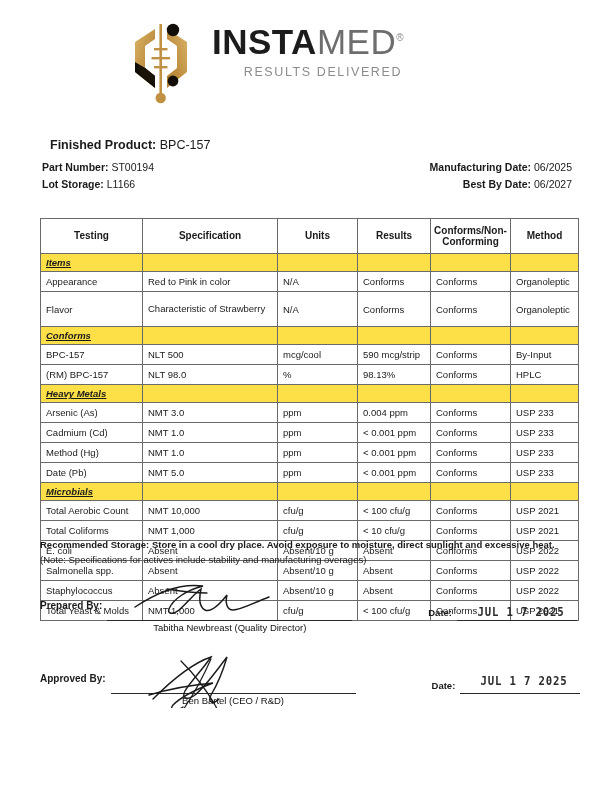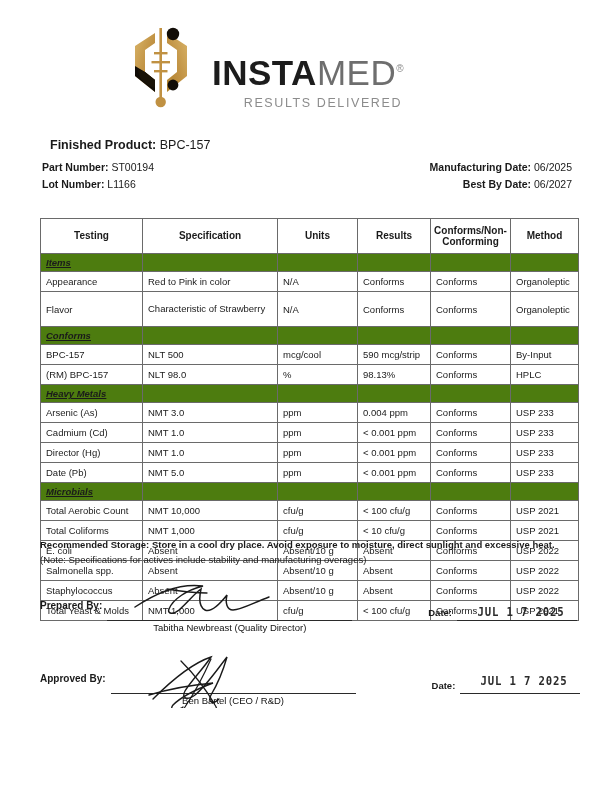--- a/index.html
+++ b/index.html
@@ -17,21 +17,21 @@
   }
 
   
   .logo-band {
     position: absolute;
     top: 18px;
     left: 0;
     width: 528px;
     height: 92px;
     display: flex;
-    align-items: flex-end;
+    align-items: flex-start;
     justify-content: center;
   }
   .logo-mark {
     width: 74px;
     height: 88px;
     position: relative;
     flex: 0 0 auto;
   }
   .logo-words {
     margin-left: 14px;
@@ -114,21 +114,21 @@
     line-height: 1.15;
     vertical-align: middle;
   }
   .coa-table td {
     height: 17px;
     padding: 1px 5px;
     vertical-align: middle;
     white-space: nowrap;
   }
   tr.section-row td {
-    background: #4d7c0f;
+    background: #fde047;
     height: 15px;
   }
   tr.section-row .section-label {
     font-weight: bold;
     font-style: italic;
     text-decoration: underline;
     font-size: 9.5px;
   }
   td.two-line {
     white-space: normal;
@@ -288,21 +288,21 @@
       <span class="lbl">Part Number:</span>
       <span>ST00194</span>
     </div>
     <div class="info-right">
       <span class="lbl">Manufacturing Date:</span>
       <span>06/2025</span>
     </div>
   </div>
   <div class="info-row">
     <div class="info-left">
-      <span class="lbl">Lot Number:</span>
+      <span class="lbl">Lot Storage:</span>
       <span>L1166</span>
     </div>
     <div class="info-right">
       <span class="lbl">Best By Date:</span>
       <span>06/2027</span>
     </div>
   </div>
 </div>
 
 <table class="coa-table">
@@ -391,21 +391,21 @@
       </tr>
       <tr>
         <td>Cadmium (Cd)</td>
         <td>NMT 1.0</td>
         <td>ppm</td>
         <td>&lt; 0.001 ppm</td>
         <td>Conforms</td>
         <td>USP 233</td>
       </tr>
       <tr>
-        <td>Director (Hg)</td>
+        <td>Method (Hg)</td>
         <td>NMT 1.0</td>
         <td>ppm</td>
         <td>&lt; 0.001 ppm</td>
         <td>Conforms</td>
         <td>USP 233</td>
       </tr>
       <tr>
         <td>Date (Pb)</td>
         <td>NMT 5.0</td>
         <td>ppm</td>

